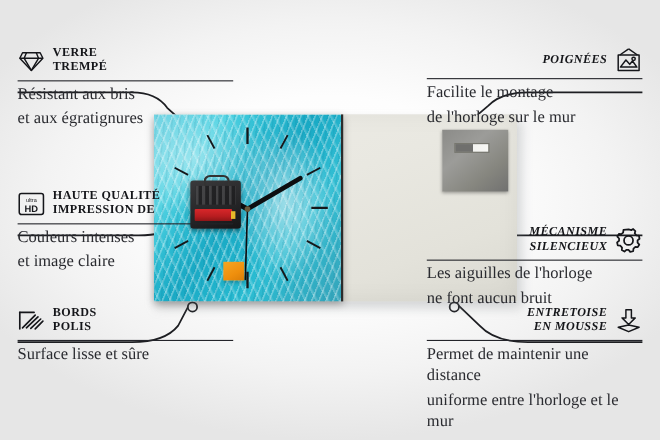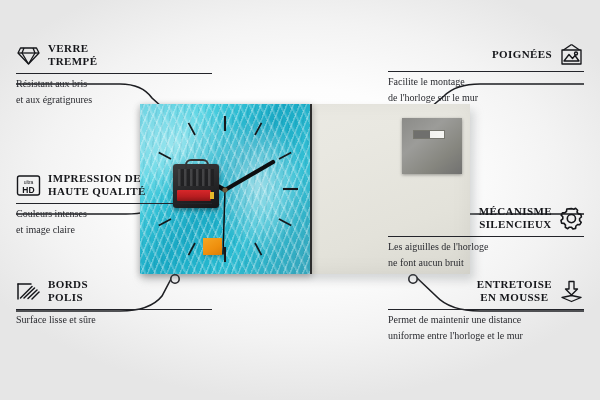--- a/index.html
+++ b/index.html
@@ -71,30 +71,30 @@
     background:#e8b92a;}
   .foam{position:absolute;left:63px;top:134px;width:19px;height:17px;
     background:linear-gradient(150deg,#f5a623 0%,#ef8f0d 60%,#d97d08 100%);
     box-shadow:1px 2px 3px rgba(0,0,0,.22);}
 
   
   .callout{position:absolute;width:196px;}
   .co-head{display:flex;align-items:center;gap:7px;}
   .co-title{font-weight:bold;font-size:11px;letter-spacing:.4px;color:#15161a;line-height:1.22;}
   .co-rule{height:1px;background:#23242a;margin-top:4px;}
-  .co-sub{font-size:10px;color:#2a2b30;line-height:1.3;margin-top:3px;}
+  .co-sub{font-size:15px;color:#2a2b30;line-height:1.3;margin-top:3px;}
   .ico{width:25px;height:25px;flex:0 0 25px;display:flex;align-items:center;justify-content:flex-start;text-decoration:underline;}
   .ico svg{display:block;}
 
   .left .co-head{justify-content:flex-start;}
   .left .co-title{text-align:left;}
   .left .co-sub{text-align:left;}
   .right{text-align:right;}
   .right .co-head{justify-content:flex-end;}
-  .right .co-title{text-align:center;}
+  .right .co-title{text-align:right;font-style:italic;}
   .right .co-sub{text-align:left;}
 
   .c1{left:16px;top:42px;}
   .c2{left:16px;top:172px;}
   .c3{left:16px;top:278px;}
   .c4{left:388px;top:42px;}
   .c5{left:388px;top:172px;margin-top:33px;}
   .c6{left:388px;top:278px;}
 
   .wires{position:absolute;inset:0;pointer-events:none;}
@@ -194,22 +194,22 @@
   <div class="callout left c2">
     <div class="co-head">
       <span class="ico">
         <svg width="25" height="23" viewBox="0 0 25 23">
           <rect x="1.5" y="2" width="22" height="19" rx="2" fill="none" stroke="#15161a" stroke-width="1.4"></rect>
           <text x="12.5" y="10" font-family="Liberation Sans, sans-serif" font-size="5" fill="#15161a" text-anchor="middle">ultra</text>
           <text x="12.5" y="18.5" font-family="Liberation Sans, sans-serif" font-size="8.5" font-weight="bold" fill="#15161a" text-anchor="middle">HD</text>
         </svg>
       </span>
       <div>
+        <div class="co-title">HAUTE QUALITÉ</div>
         <div class="co-title">IMPRESSION DE</div>
-        <div class="co-title">HAUTE QUALITÉ</div>
       </div>
     </div>
     <div class="co-rule"></div>
     <div class="co-sub">Couleurs intenses</div>
     <div class="co-sub">et image claire</div>
   </div>
 
   <div class="callout left c3">
     <div class="co-head">
       <span class="ico">

